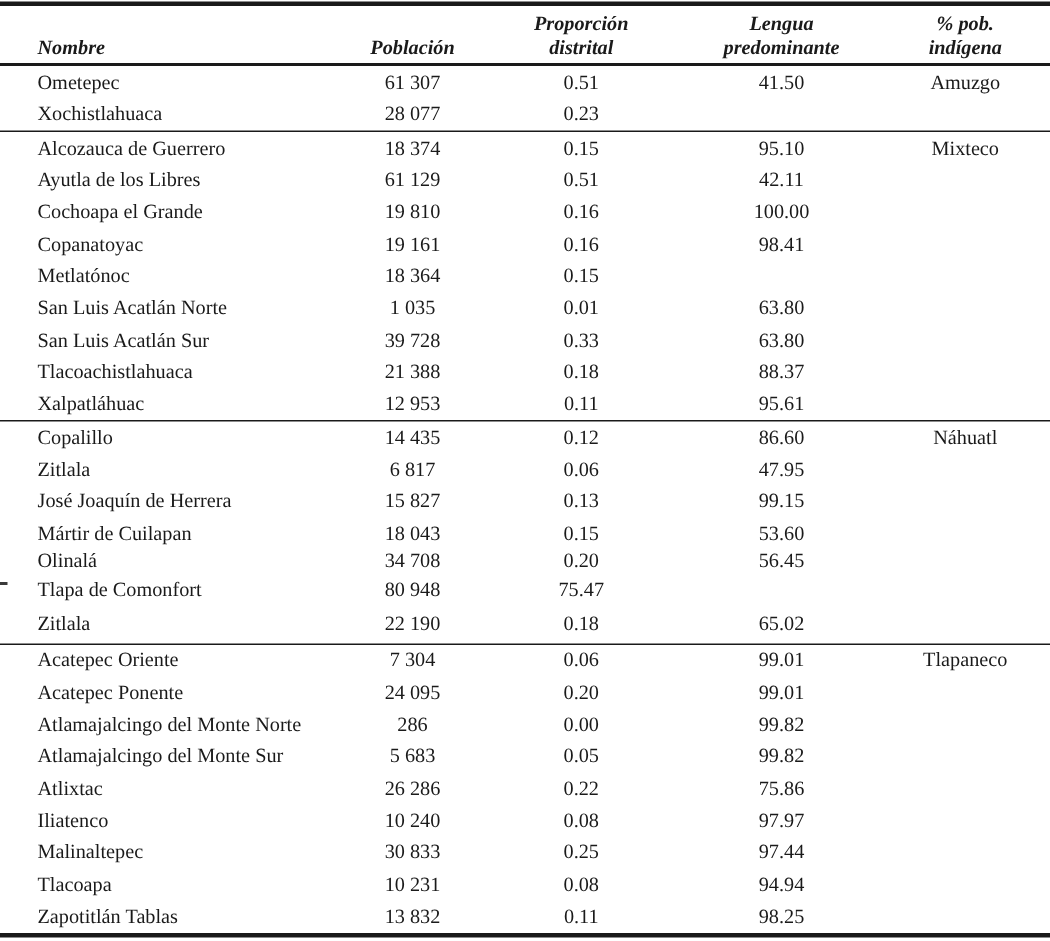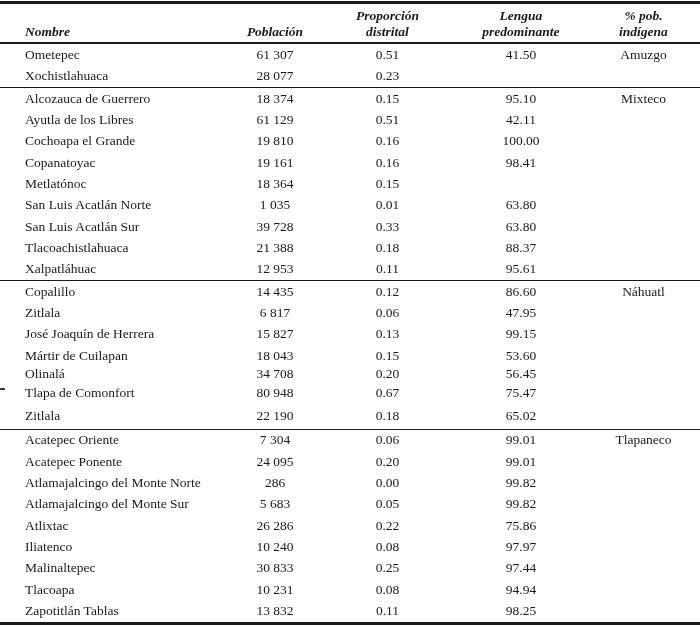--- a/index.html
+++ b/index.html
@@ -156,21 +156,20 @@
         <div class="row" style="height: 16px;">
           <div class="cell c0">Olinalá</div>
           <div class="cell c1">34 708</div>
           <div class="cell c2">0.20</div>
           <div class="cell c3">56.45</div>
           <div class="cell c4"></div>
         </div>
         <div class="row">
           <div class="cell c0">Tlapa de Comonfort</div>
           <div class="cell c1">80 948</div>
-          <div class="cell c2">0.67</div>
           <div class="cell c3">75.47</div>
           <div class="cell c4"></div>
         </div>
         <div class="row" style="height: 25px;">
           <div class="cell c0">Zitlala</div>
           <div class="cell c1">22 190</div>
           <div class="cell c2">0.18</div>
           <div class="cell c3">65.02</div>
           <div class="cell c4"></div>
         </div>

